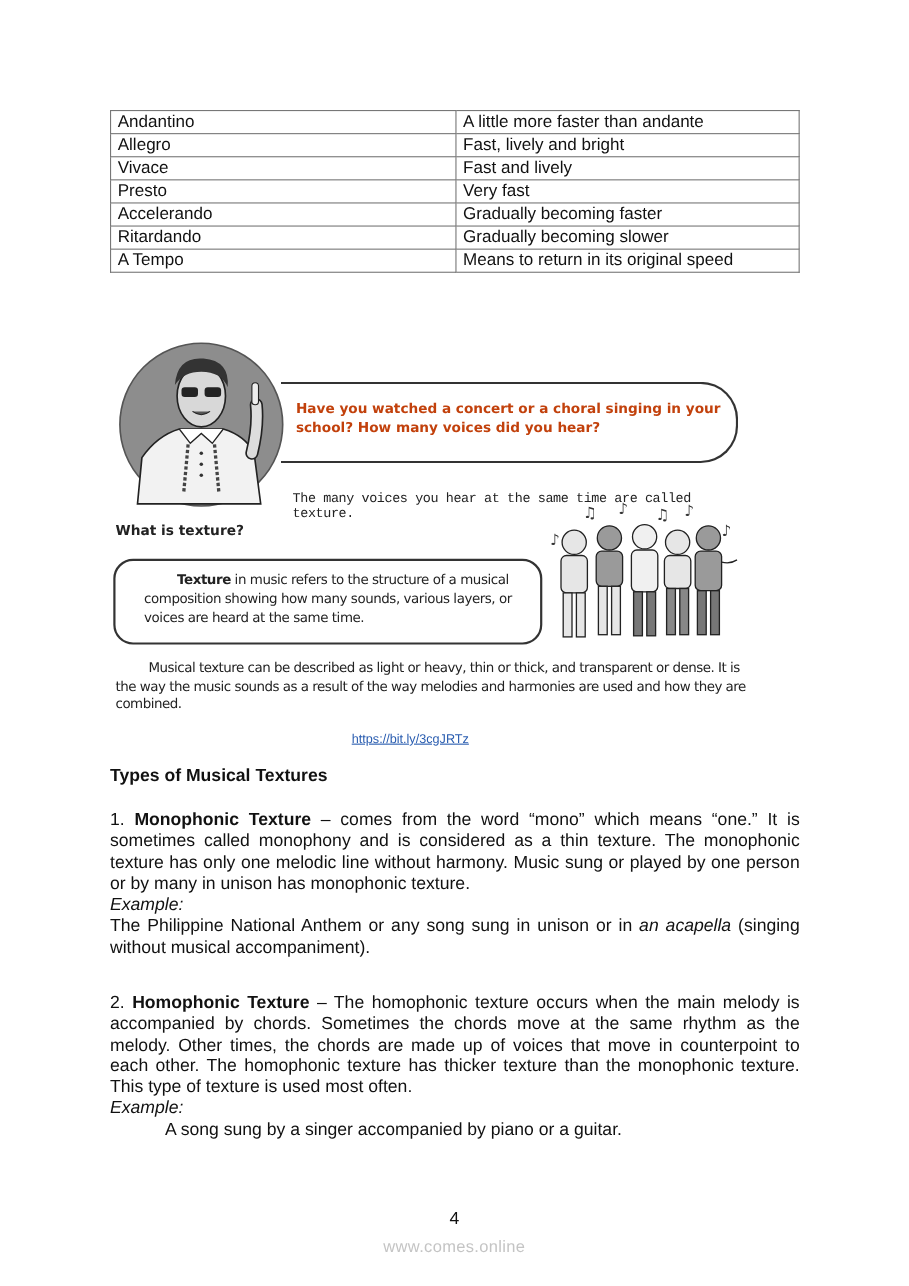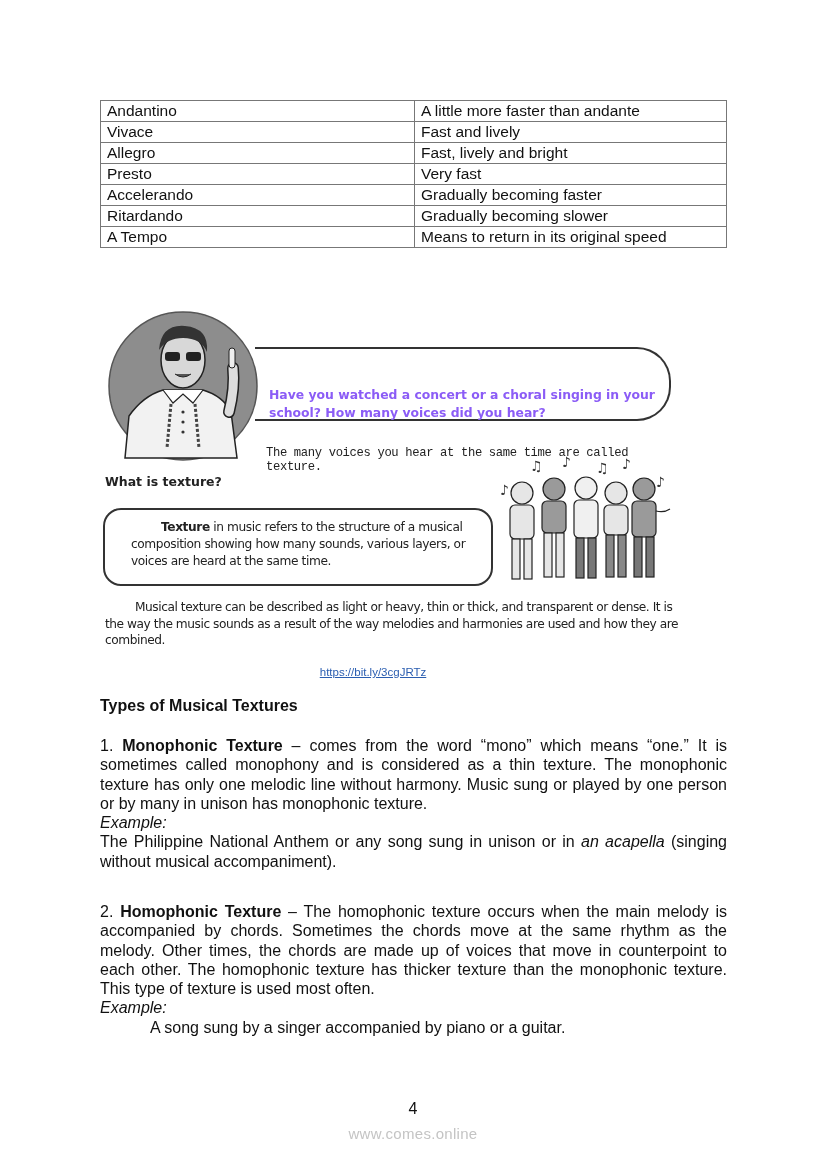--- a/index.html
+++ b/index.html
@@ -14,21 +14,21 @@
                    line-height: 20px; vertical-align: middle; }
   table.tempo td.term { width: 307px; }
 
   
   .illus { position: absolute; left: 100px; top: 305px; width: 580px; height: 345px; }
   .teacher { position: absolute; left: 3px; top: 3px; width: 160px; height: 155px; }
   .bubble1 { position: absolute; left: 155px; top: 42px; width: 414px; height: 70px;
              border: 2.5px solid #333; border-left: none; border-radius: 0 34px 34px 0; }
   .bubble1 .q { position: absolute; left: 14px; top: 13px; width: 390px;
                 font-family: "DejaVu Sans", sans-serif; font-weight: bold;
-                font-size: 12.4px; line-height: 18px; color: #8b5cf6; margin-top: 24px; }
+                font-size: 12.4px; line-height: 18px; color: #c2410c; }
   .texture-line { position: absolute; left: 166px; top: 125px;
                   font-family: Liberation Mono, monospace; font-size: 12.2px;
                   letter-spacing: -0.35px; color: #222; margin-top: 16px; }
   .what { position: absolute; left: 5px; top: 169px;
           font-family: "DejaVu Sans", sans-serif; font-weight: bold; font-size: 12.5px; color: #222; }
   .bubble2 { position: absolute; left: 3px; top: 203px; width: 386px; height: 74px;
              border: 2.5px solid #333; border-radius: 18px; }
   .bubble2 .def { position: absolute; left: 26px; top: 9px; width: 345px;
                   font-family: "DejaVu Sans", sans-serif; font-size: 12.2px;
                   letter-spacing: -0.4px; line-height: 17px; color: #222; }
@@ -59,26 +59,26 @@
 
 <div class="page">
 
   <table class="tempo">
     <tbody>
       <tr>
         <td class="term">Andantino</td>
         <td>A little more faster than andante</td>
       </tr>
       <tr>
+        <td class="term">Allegro</td>
+        <td>Fast, lively and bright</td>
+      </tr>
+      <tr>
         <td class="term">Vivace</td>
         <td>Fast and lively</td>
-      </tr>
-      <tr>
-        <td class="term">Allegro</td>
-        <td>Fast, lively and bright</td>
       </tr>
       <tr>
         <td class="term">Presto</td>
         <td>Very fast</td>
       </tr>
       <tr>
         <td class="term">Accelerando</td>
         <td>Gradually becoming faster</td>
       </tr>
       <tr>

